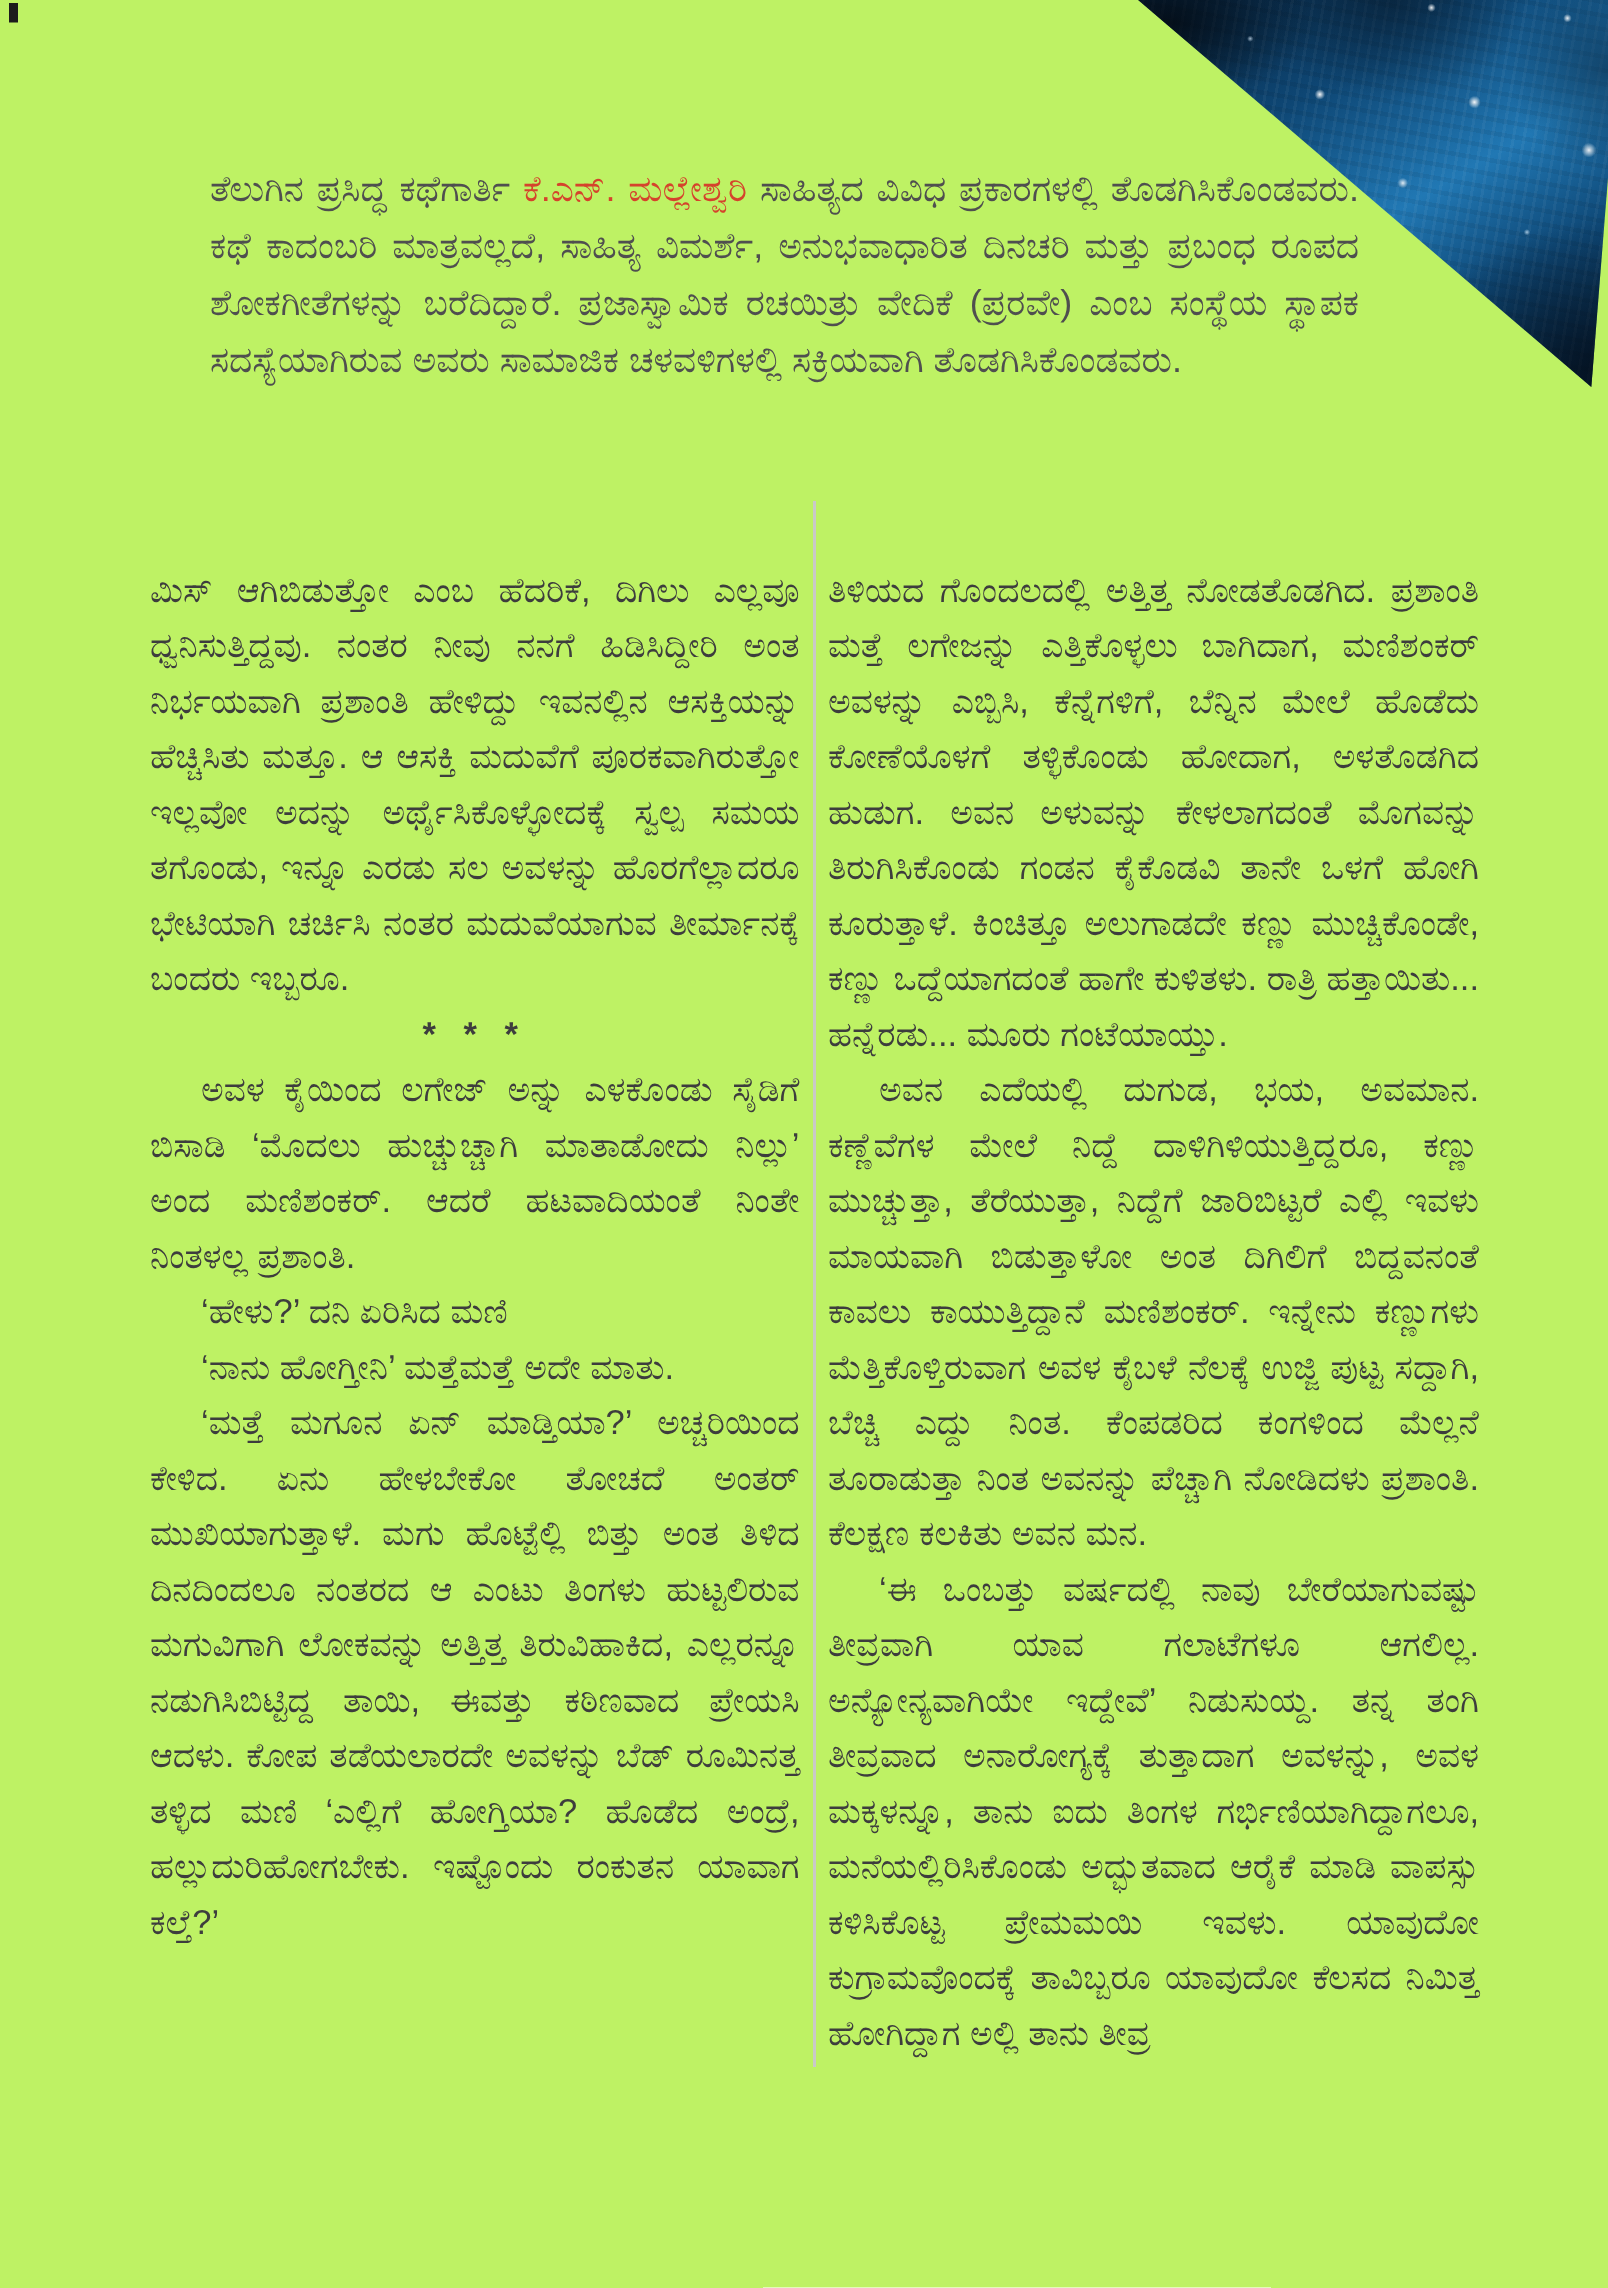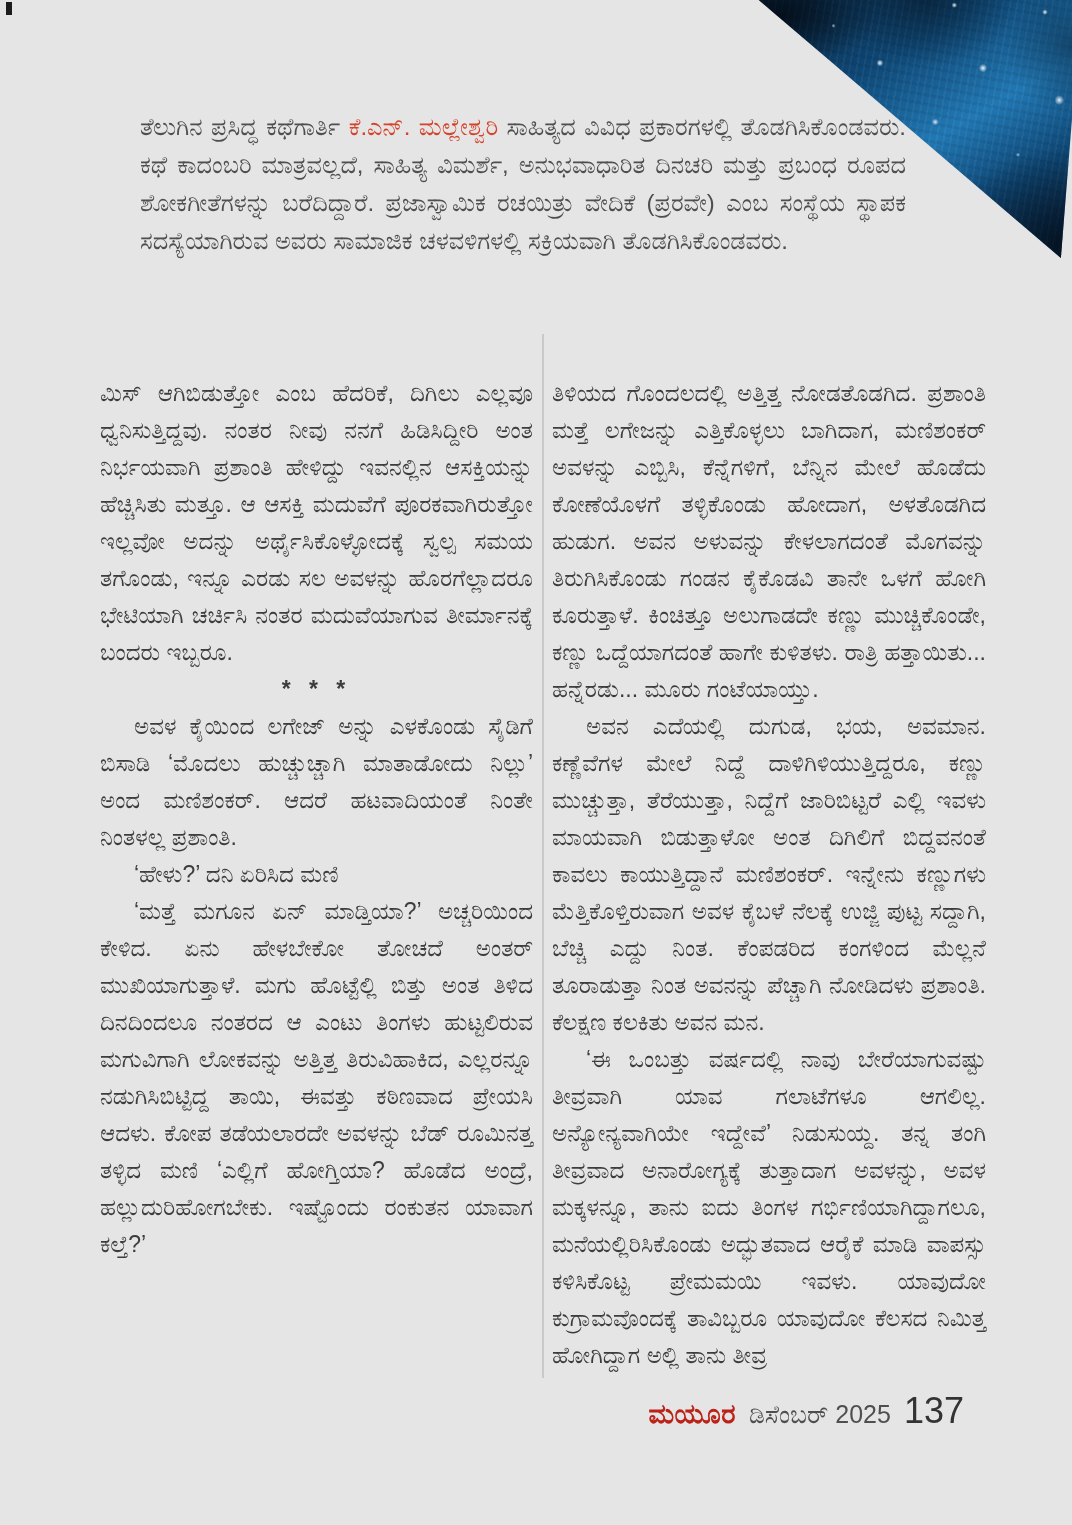--- a/index.html
+++ b/index.html
@@ -4,21 +4,21 @@
 <style>
   html, body {
     margin: 0;
     padding: 0;
     background: #ffffff;
   }
   #page {
     position: relative;
     width: 1072px;
     height: 1525px;
-    background: #e5e5e5;
+    background: #bef264;
     overflow: hidden;
     font-family: "Liberation Sans", "DejaVu Sans", sans-serif;
   }
 
   
   .crop-mark {
     position: absolute;
     left: 6px;
     top: 2px;
     width: 6px;
@@ -143,30 +143,26 @@
 
   <div class="intro">
     <span>ತೆಲುಗಿನ ಪ್ರಸಿದ್ಧ ಕಥೆಗಾರ್ತಿ </span><span class="author">ಕೆ.ಎನ್. ಮಲ್ಲೇಶ್ವರಿ</span><span> ಸಾಹಿತ್ಯದ ವಿವಿಧ ಪ್ರಕಾರಗಳಲ್ಲಿ ತೊಡಗಿಸಿಕೊಂಡವರು. ಕಥೆ ಕಾದಂಬರಿ ಮಾತ್ರವಲ್ಲದೆ, ಸಾಹಿತ್ಯ ವಿಮರ್ಶೆ, ಅನುಭವಾಧಾರಿತ ದಿನಚರಿ ಮತ್ತು ಪ್ರಬಂಧ ರೂಪದ ಶೋಕಗೀತೆಗಳನ್ನು ಬರೆದಿದ್ದಾರೆ. ಪ್ರಜಾಸ್ವಾಮಿಕ ರಚಯಿತ್ರು ವೇದಿಕೆ (ಪ್ರರವೇ) ಎಂಬ ಸಂಸ್ಥೆಯ ಸ್ಥಾಪಕ ಸದಸ್ಯೆಯಾಗಿರುವ ಅವರು ಸಾಮಾಜಿಕ ಚಳವಳಿಗಳಲ್ಲಿ ಸಕ್ರಿಯವಾಗಿ ತೊಡಗಿಸಿಕೊಂಡವರು.</span>
   </div>
 
   <div class="column col-left">
       <p>ಮಿಸ್ ಆಗಿಬಿಡುತ್ತೋ ಎಂಬ ಹೆದರಿಕೆ, ದಿಗಿಲು ಎಲ್ಲವೂ ಧ್ವನಿಸುತ್ತಿದ್ದವು. ನಂತರ ನೀವು ನನಗೆ ಹಿಡಿಸಿದ್ದೀರಿ ಅಂತ ನಿರ್ಭಯವಾಗಿ ಪ್ರಶಾಂತಿ ಹೇಳಿದ್ದು ಇವನಲ್ಲಿನ ಆಸಕ್ತಿಯನ್ನು ಹೆಚ್ಚಿಸಿತು ಮತ್ತೂ. ಆ ಆಸಕ್ತಿ ಮದುವೆಗೆ ಪೂರಕವಾಗಿರುತ್ತೋ ಇಲ್ಲವೋ ಅದನ್ನು ಅರ್ಥೈಸಿಕೊಳ್ಳೋದಕ್ಕೆ ಸ್ವಲ್ಪ ಸಮಯ ತಗೊಂಡು, ಇನ್ನೂ ಎರಡು ಸಲ ಅವಳನ್ನು ಹೊರಗೆಲ್ಲಾದರೂ ಭೇಟಿಯಾಗಿ ಚರ್ಚಿಸಿ ನಂತರ ಮದುವೆಯಾಗುವ ತೀರ್ಮಾನಕ್ಕೆ ಬಂದರು ಇಬ್ಬರೂ.</p>
       <p class="sep">* * *</p>
       <p class="indent">ಅವಳ ಕೈಯಿಂದ ಲಗೇಜ್ ಅನ್ನು ಎಳಕೊಂಡು ಸೈಡಿಗೆ ಬಿಸಾಡಿ ‘ಮೊದಲು ಹುಚ್ಚುಚ್ಚಾಗಿ ಮಾತಾಡೋದು ನಿಲ್ಲು’ ಅಂದ ಮಣಿಶಂಕರ್. ಆದರೆ ಹಟವಾದಿಯಂತೆ ನಿಂತೇ ನಿಂತಳಲ್ಲ ಪ್ರಶಾಂತಿ.</p>
       <p class="indent">‘ಹೇಳು?’ ದನಿ ಏರಿಸಿದ ಮಣಿ</p>
+      <p class="indent">‘ನಾನು ಹೋಗ್ತೀನಿ’ ಮತ್ತೆಮತ್ತೆ ಅದೇ ಮಾತು.</p>
       <p class="indent">‘ಮತ್ತೆ ಮಗೂನ ಏನ್ ಮಾಡ್ತಿಯಾ?’ ಅಚ್ಚರಿಯಿಂದ ಕೇಳಿದ. ಏನು ಹೇಳಬೇಕೋ ತೋಚದೆ ಅಂತರ್ ಮುಖಿಯಾಗುತ್ತಾಳೆ. ಮಗು ಹೊಟ್ಟೆಲ್ಲಿ ಬಿತ್ತು ಅಂತ ತಿಳಿದ ದಿನದಿಂದಲೂ ನಂತರದ ಆ ಎಂಟು ತಿಂಗಳು ಹುಟ್ಟಲಿರುವ ಮಗುವಿಗಾಗಿ ಲೋಕವನ್ನು ಅತ್ತಿತ್ತ ತಿರುವಿಹಾಕಿದ, ಎಲ್ಲರನ್ನೂ ನಡುಗಿಸಿಬಿಟ್ಟಿದ್ದ ತಾಯಿ, ಈವತ್ತು ಕಠಿಣವಾದ ಪ್ರೇಯಸಿ ಆದಳು. ಕೋಪ ತಡೆಯಲಾರದೇ ಅವಳನ್ನು ಬೆಡ್ ರೂಮಿನತ್ತ ತಳ್ಳಿದ ಮಣಿ ‘ಎಲ್ಲಿಗೆ ಹೋಗ್ತಿಯಾ? ಹೊಡೆದ ಅಂದ್ರೆ, ಹಲ್ಲುದುರಿಹೋಗಬೇಕು. ಇಷ್ಟೊಂದು ರಂಕುತನ ಯಾವಾಗ ಕಲ್ತೆ?’</p>
     </div>
 
   <div class="col-divider"></div>
 
   <div class="column col-right">
       <p>ತಿಳಿಯದ ಗೊಂದಲದಲ್ಲಿ ಅತ್ತಿತ್ತ ನೋಡತೊಡಗಿದ. ಪ್ರಶಾಂತಿ ಮತ್ತೆ ಲಗೇಜನ್ನು ಎತ್ತಿಕೊಳ್ಳಲು ಬಾಗಿದಾಗ, ಮಣಿಶಂಕರ್ ಅವಳನ್ನು ಎಬ್ಬಿಸಿ, ಕೆನ್ನೆಗಳಿಗೆ, ಬೆನ್ನಿನ ಮೇಲೆ ಹೊಡೆದು ಕೋಣೆಯೊಳಗೆ ತಳ್ಳಿಕೊಂಡು ಹೋದಾಗ, ಅಳತೊಡಗಿದ ಹುಡುಗ. ಅವನ ಅಳುವನ್ನು ಕೇಳಲಾಗದಂತೆ ಮೊಗವನ್ನು ತಿರುಗಿಸಿಕೊಂಡು ಗಂಡನ ಕೈಕೊಡವಿ ತಾನೇ ಒಳಗೆ ಹೋಗಿ ಕೂರುತ್ತಾಳೆ. ಕಿಂಚಿತ್ತೂ ಅಲುಗಾಡದೇ ಕಣ್ಣು ಮುಚ್ಚಿಕೊಂಡೇ, ಕಣ್ಣು ಒದ್ದೆಯಾಗದಂತೆ ಹಾಗೇ ಕುಳಿತಳು. ರಾತ್ರಿ ಹತ್ತಾಯಿತು... ಹನ್ನೆರಡು... ಮೂರು ಗಂಟೆಯಾಯ್ತು.</p>
       <p class="indent">ಅವನ ಎದೆಯಲ್ಲಿ ದುಗುಡ, ಭಯ, ಅವಮಾನ. ಕಣ್ಣೆವೆಗಳ ಮೇಲೆ ನಿದ್ದೆ ದಾಳಿಗಿಳಿಯುತ್ತಿದ್ದರೂ, ಕಣ್ಣು ಮುಚ್ಚುತ್ತಾ, ತೆರೆಯುತ್ತಾ, ನಿದ್ದೆಗೆ ಜಾರಿಬಿಟ್ಟರೆ ಎಲ್ಲಿ ಇವಳು ಮಾಯವಾಗಿ ಬಿಡುತ್ತಾಳೋ ಅಂತ ದಿಗಿಲಿಗೆ ಬಿದ್ದವನಂತೆ ಕಾವಲು ಕಾಯುತ್ತಿದ್ದಾನೆ ಮಣಿಶಂಕರ್. ಇನ್ನೇನು ಕಣ್ಣುಗಳು ಮೆತ್ತಿಕೊಳ್ತಿರುವಾಗ ಅವಳ ಕೈಬಳೆ ನೆಲಕ್ಕೆ ಉಜ್ಜಿ ಪುಟ್ಟ ಸದ್ದಾಗಿ, ಬೆಚ್ಚಿ ಎದ್ದು ನಿಂತ. ಕೆಂಪಡರಿದ ಕಂಗಳಿಂದ ಮೆಲ್ಲನೆ ತೂರಾಡುತ್ತಾ ನಿಂತ ಅವನನ್ನು ಪೆಚ್ಚಾಗಿ ನೋಡಿದಳು ಪ್ರಶಾಂತಿ. ಕೆಲಕ್ಷಣ ಕಲಕಿತು ಅವನ ಮನ.</p>
       <p class="indent">‘ಈ ಒಂಬತ್ತು ವರ್ಷದಲ್ಲಿ ನಾವು ಬೇರೆಯಾಗುವಷ್ಟು ತೀವ್ರವಾಗಿ ಯಾವ ಗಲಾಟೆಗಳೂ ಆಗಲಿಲ್ಲ. ಅನ್ಯೋನ್ಯವಾಗಿಯೇ ಇದ್ದೇವೆ’ ನಿಡುಸುಯ್ದ. ತನ್ನ ತಂಗಿ ತೀವ್ರವಾದ ಅನಾರೋಗ್ಯಕ್ಕೆ ತುತ್ತಾದಾಗ ಅವಳನ್ನು, ಅವಳ ಮಕ್ಕಳನ್ನೂ, ತಾನು ಐದು ತಿಂಗಳ ಗರ್ಭಿಣಿಯಾಗಿದ್ದಾಗಲೂ, ಮನೆಯಲ್ಲಿರಿಸಿಕೊಂಡು ಅದ್ಭುತವಾದ ಆರೈಕೆ ಮಾಡಿ ವಾಪಸ್ಸು ಕಳಿಸಿಕೊಟ್ಟ ಪ್ರೇಮಮಯಿ ಇವಳು. ಯಾವುದೋ ಕುಗ್ರಾಮವೊಂದಕ್ಕೆ ತಾವಿಬ್ಬರೂ ಯಾವುದೋ ಕೆಲಸದ ನಿಮಿತ್ತ ಹೋಗಿದ್ದಾಗ ಅಲ್ಲಿ ತಾನು ತೀವ್ರ</p>
     </div>
 
-  <div class="footer">
-    <span class="masthead">ಮಯೂರ</span>
-    <span class="issue">ಡಿಸೆಂಬರ್ 2025</span>
-    <span class="folio">137</span>
-  </div>
 
 </div>
 
 </body></html>

